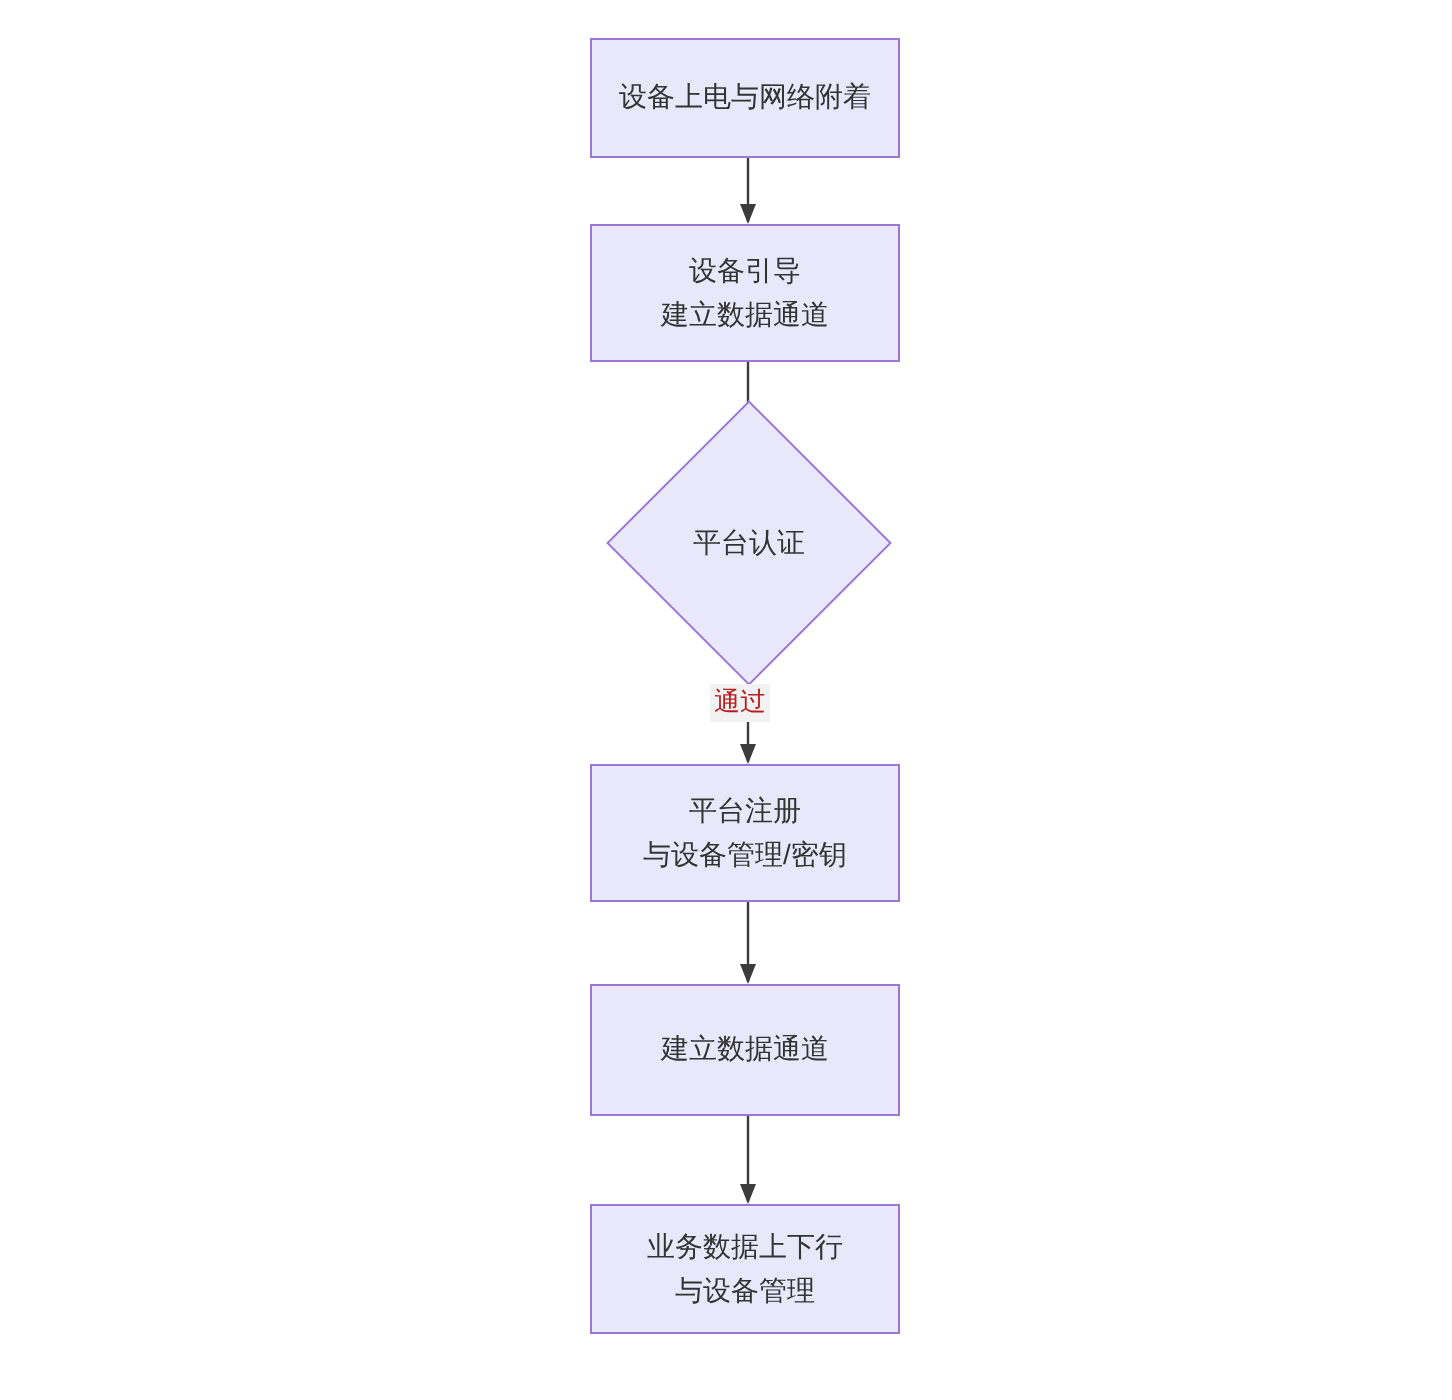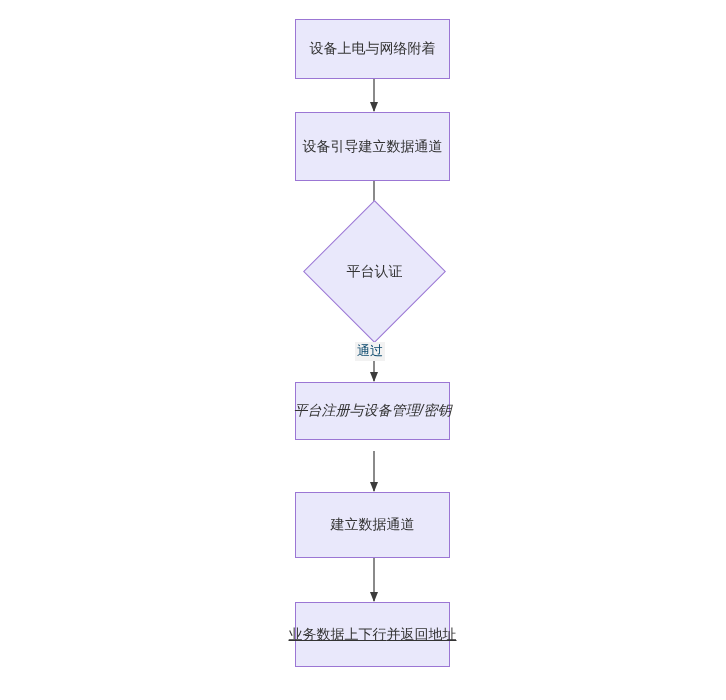--- a/index.html
+++ b/index.html
@@ -24,20 +24,21 @@
     left: 0;
     top: 0;
     width: 726px;
     height: 700px;
     pointer-events: none;
   }
   .node {
     position: absolute;
     box-sizing: border-box;
     display: flex;
+    flex-direction: column;
     align-items: center;
     justify-content: center;
     background: #e9e8fb;
     border: 1px solid #9b76d4;
     color: #333333;
     font-size: 14px;
     line-height: 1.55;
     text-align: center;
     white-space: nowrap;
   }
@@ -60,21 +61,21 @@
     justify-content: center;
     color: #333333;
     font-size: 14px;
     line-height: 1.55;
     text-align: left;
     white-space: nowrap;
   }
   .edge-label {
     position: absolute;
     background: #f2f2f2;
-    color: #0c4a6e;
+    color: #b91c1c;
     font-size: 13px;
     line-height: 1.3;
     padding: 1px 2px;
     white-space: nowrap;
   }
 </style>
 </head>
 <body>
 
 <div id="flowchart">
@@ -106,27 +107,27 @@
     <span class="line">建立数据通道</span>
   </div>
 
   <div class="decision" style="left:324px; top:221px;"></div>
   <div class="decision-label" style="left:324px; top:221px; width:101px; height:101px;">
     <span class="line">平台认证</span>
   </div>
 
   <div class="edge-label" style="left:355px; top:342px;">通过</div>
 
-  <div class="node" style="left:295px; top:382px; width:155px; height:58px;font-style:italic;">
+  <div class="node" style="left:295px; top:382px; width:155px; height:69px;">
     <span class="line">平台注册</span>
     <span class="line">与设备管理/密钥</span>
   </div>
 
   <div class="node" style="left:295px; top:492px; width:155px; height:66px;">
     <span class="line">建立数据通道</span>
   </div>
 
-  <div class="node" style="left:295px; top:602px; width:155px; height:65px;text-decoration:underline;">
+  <div class="node" style="left:295px; top:602px; width:155px; height:65px;">
     <span class="line">业务数据上下行</span>
-    <span class="line">并返回地址</span>
+    <span class="line">与设备管理</span>
   </div>
 
 </div>
 
 </body></html>

